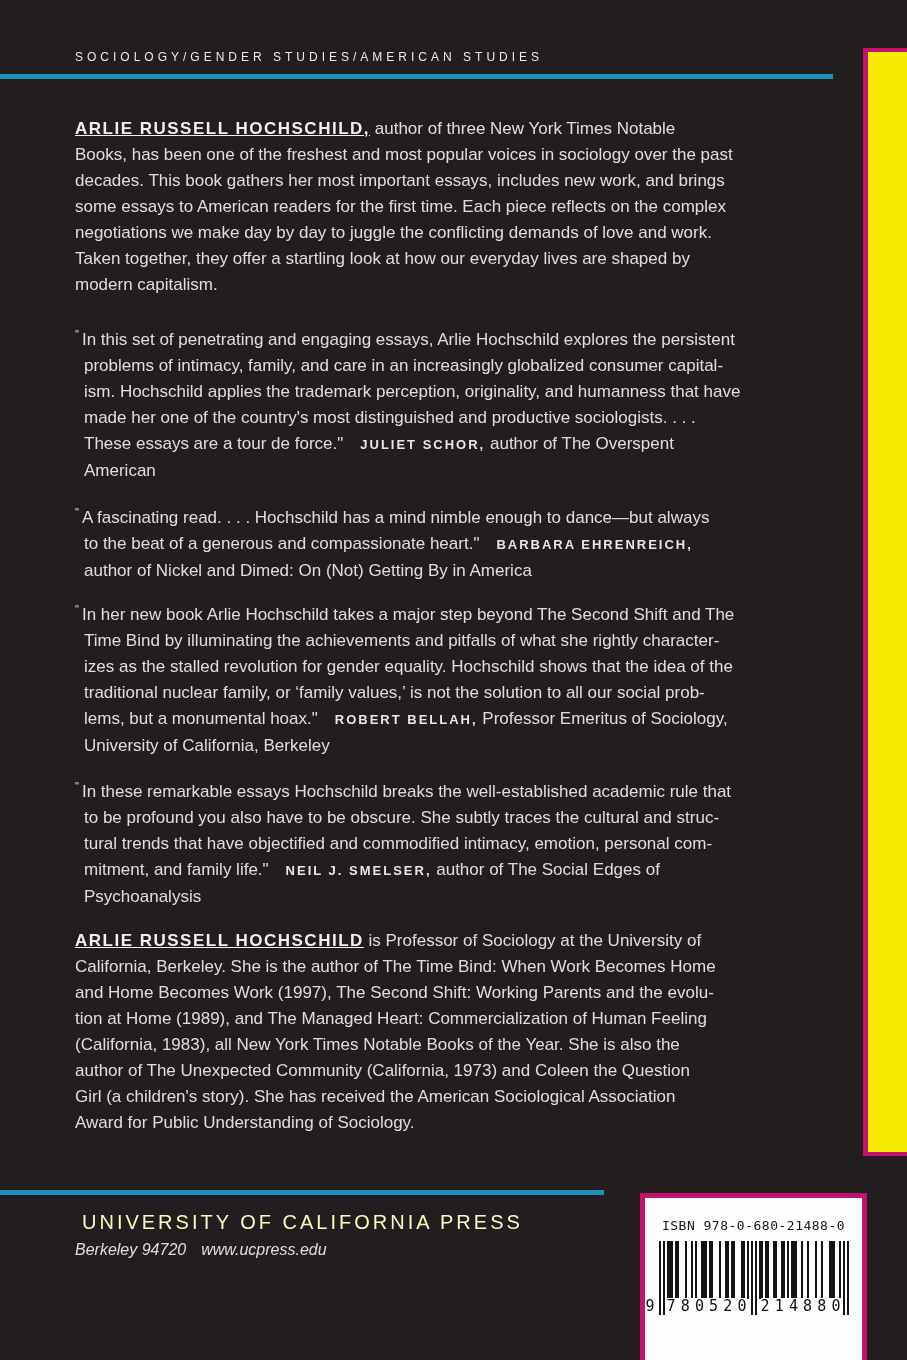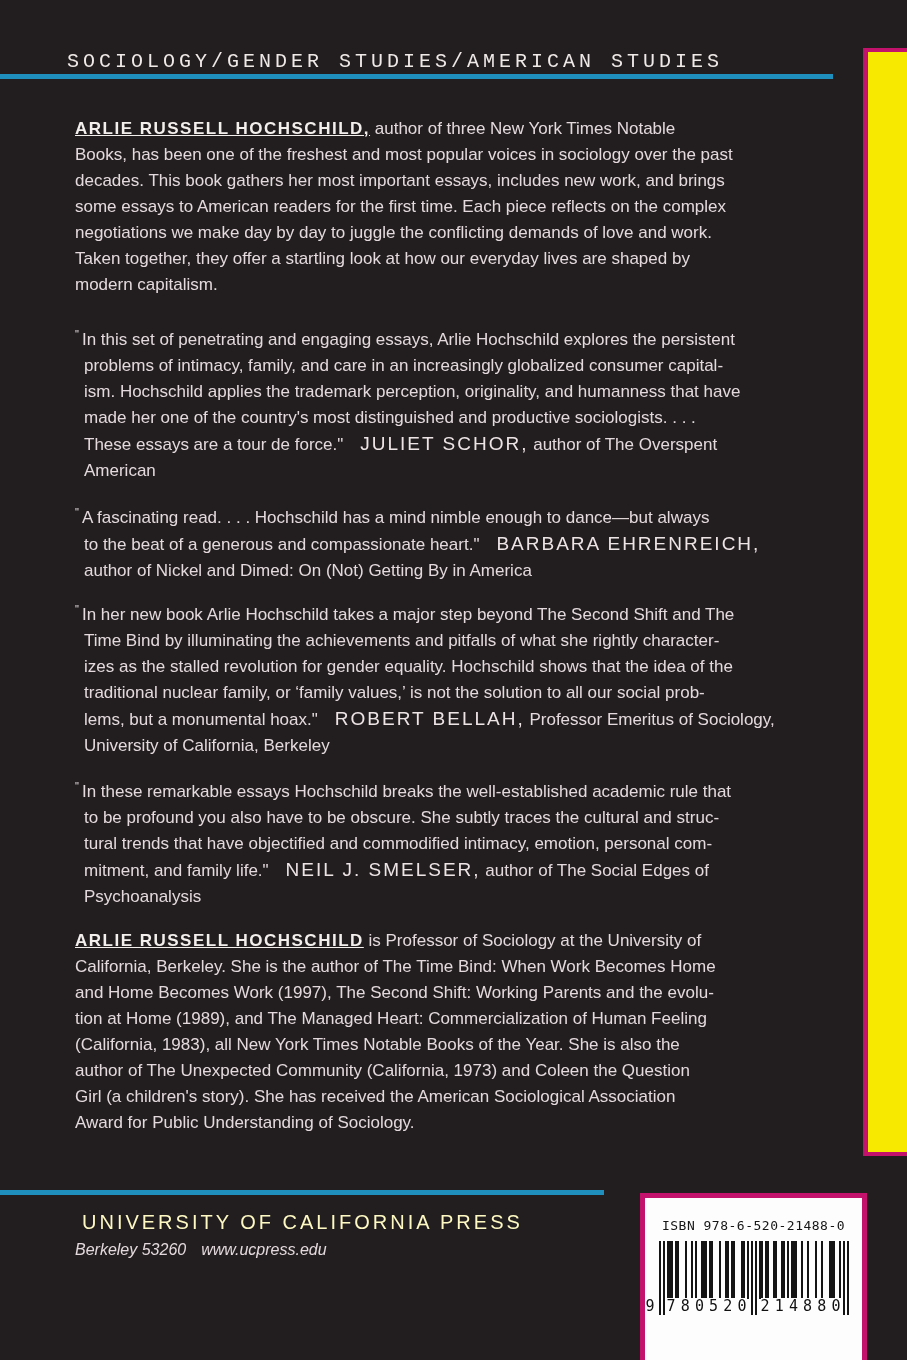--- a/index.html
+++ b/index.html
@@ -5,23 +5,23 @@
   html,body{margin:0;padding:0;}
   body{
     width:907px;height:1360px;
     background:#221e1f;
     position:relative;
     overflow:hidden;
     font-family:"Liberation Sans",sans-serif;
     color:#e4dadd;
   }
   .category{
-    position:absolute;left:67px;top:50px;
-    font-size:20px;letter-spacing:4px;
-    color:#efe9e7;white-space:nowrap;font-family:Liberation Mono, monospace;
+    position:absolute;left:75px;top:50px;
+    font-size:12px;letter-spacing:4px;
+    color:#efe9e7;white-space:nowrap;
   }
   .rule{position:absolute;height:5px;background:#1f8fbe;}
   .rule-top{left:0;top:74px;width:833px;}
   .rule-bottom{left:0;top:1190px;width:604px;}
   .yellow-strip{
     position:absolute;right:0;top:48px;
     width:44px;height:1108px;
     background:#f7ea00;
     border-left:5px solid #c3126c;
     border-top:4px solid #c3126c;
@@ -36,21 +36,21 @@
   .block.quote{padding-left:9px;width:777px;}
   .b-intro{top:116px;}
   .b-q1{top:321px;}
   .b-q2{top:499px;}
   .b-q3{top:596px;}
   .b-q4{top:773px;}
   .b-bio{top:928px;}
   .seg-n{}
   .seg-i{}
   .seg-name{font-weight:bold;letter-spacing:1.5px;color:#f3efed;text-decoration:underline;}
-  .seg-attr{letter-spacing:2px;font-size:19px;color:#ede4e6;}
+  .seg-attr{letter-spacing:2px;font-size:13px;color:#ede4e6;font-weight:bold;}
   .seg-q{font-size:11px;vertical-align:7px;margin-left:-9px;padding-right:2px;letter-spacing:1px;}
   .press-name{
     position:absolute;left:82px;top:1211px;
     font-size:20px;letter-spacing:3px;color:#fef9c3;white-space:nowrap;
   }
   .press-sub{
     position:absolute;left:75px;top:1241px;
     font-size:16px;font-style:italic;color:#e4dadd;white-space:nowrap;
   }
   .press-sub .site{margin-left:15px;}
@@ -97,25 +97,25 @@
 <div class="block b-intro"><span class="seg-name">ARLIE RUSSELL HOCHSCHILD,</span><span class="seg-n"> author of three </span><span class="seg-i">New York Times</span><span class="seg-n"> Notable</span><br><span class="seg-n">Books, has been one of the freshest and most popular voices in sociology over the past</span><br><span class="seg-n">decades. This book gathers her most important essays, includes new work, and brings</span><br><span class="seg-n">some essays to American readers for the first time. Each piece reflects on the complex</span><br><span class="seg-n">negotiations we make day by day to juggle the conflicting demands of love and work.</span><br><span class="seg-n">Taken together, they offer a startling look at how our everyday lives are shaped by</span><br><span class="seg-n">modern capitalism.</span></div>
 <div class="block quote b-q1"><span class="seg-q">"</span><span class="seg-n">In this set of penetrating and engaging essays, Arlie Hochschild explores the persistent</span><br><span class="seg-n">problems of intimacy, family, and care in an increasingly globalized consumer capital-</span><br><span class="seg-n">ism. Hochschild applies the trademark perception, originality, and humanness that have</span><br><span class="seg-n">made her one of the country's most distinguished and productive sociologists. . . .</span><br><span class="seg-n">These essays are a tour de force."  </span><span class="seg-attr">JULIET SCHOR,</span><span class="seg-n"> author of </span><span class="seg-i">The Overspent</span><br><span class="seg-i">American</span></div>
 <div class="block quote b-q2"><span class="seg-q">"</span><span class="seg-n">A fascinating read. . . . Hochschild has a mind nimble enough to dance—but always</span><br><span class="seg-n">to the beat of a generous and compassionate heart."  </span><span class="seg-attr">BARBARA EHRENREICH,</span><br><span class="seg-n">author of </span><span class="seg-i">Nickel and Dimed: On (Not) Getting By in America</span></div>
 <div class="block quote b-q3"><span class="seg-q">"</span><span class="seg-n">In her new book Arlie Hochschild takes a major step beyond </span><span class="seg-i">The Second Shift</span><span class="seg-n"> and </span><span class="seg-i">The</span><br><span class="seg-i">Time Bind</span><span class="seg-n"> by illuminating the achievements and pitfalls of what she rightly character-</span><br><span class="seg-n">izes as the stalled revolution for gender equality. Hochschild shows that the idea of the</span><br><span class="seg-n">traditional nuclear family, or ‘family values,’ is not the solution to all our social prob-</span><br><span class="seg-n">lems, but a monumental hoax."  </span><span class="seg-attr">ROBERT BELLAH,</span><span class="seg-n"> Professor Emeritus of Sociology,</span><br><span class="seg-n">University of California, Berkeley</span></div>
 <div class="block quote b-q4"><span class="seg-q">"</span><span class="seg-n">In these remarkable essays Hochschild breaks the well-established academic rule that</span><br><span class="seg-n">to be profound you also have to be obscure. She subtly traces the cultural and struc-</span><br><span class="seg-n">tural trends that have objectified and commodified intimacy, emotion, personal com-</span><br><span class="seg-n">mitment, and family life."  </span><span class="seg-attr">NEIL J. SMELSER,</span><span class="seg-n"> author of </span><span class="seg-i">The Social Edges of</span><br><span class="seg-i">Psychoanalysis</span></div>
 <div class="block b-bio"><span class="seg-name">ARLIE RUSSELL HOCHSCHILD</span><span class="seg-n"> is Professor of Sociology at the University of</span><br><span class="seg-n">California, Berkeley. She is the author of </span><span class="seg-i">The Time Bind: When Work Becomes Home</span><br><span class="seg-i">and Home Becomes Work</span><span class="seg-n"> (1997), </span><span class="seg-i">The Second Shift: Working Parents and the evolu-</span><br><span class="seg-i">tion at Home</span><span class="seg-n"> (1989), and </span><span class="seg-i">The Managed Heart: Commercialization of Human Feeling</span><br><span class="seg-n">(California, 1983), all </span><span class="seg-i">New York Times</span><span class="seg-n"> Notable Books of the Year. She is also the</span><br><span class="seg-n">author of </span><span class="seg-i">The Unexpected Community</span><span class="seg-n"> (California, 1973) and </span><span class="seg-i">Coleen the Question</span><br><span class="seg-i">Girl</span><span class="seg-n"> (a children's story). She has received the American Sociological Association</span><br><span class="seg-n">Award for Public Understanding of Sociology.</span></div>
 
 <div class="rule rule-bottom"></div>
 <div class="press-name">UNIVERSITY OF CALIFORNIA PRESS</div>
 <div class="press-sub">
-  <span>Berkeley 53260</span><span class="site">www.ucpress.edu</span>
+  <span>Berkeley 94720</span><span class="site">www.ucpress.edu</span>
 </div>
 
 <div class="barcode-panel">
-  <div class="isbn-label">ISBN 978-6-520-21488-0</div>
+  <div class="isbn-label">ISBN 978-0-680-21488-0</div>
   <div class="bars">
     <span class="bc-digit bc-d1">9</span>
     <span class="bc-digit bc-d2">
         <span>7</span>
         <span>8</span>
         <span>0</span>
         <span>5</span>
         <span>2</span>
         <span>0</span>
       </span>

